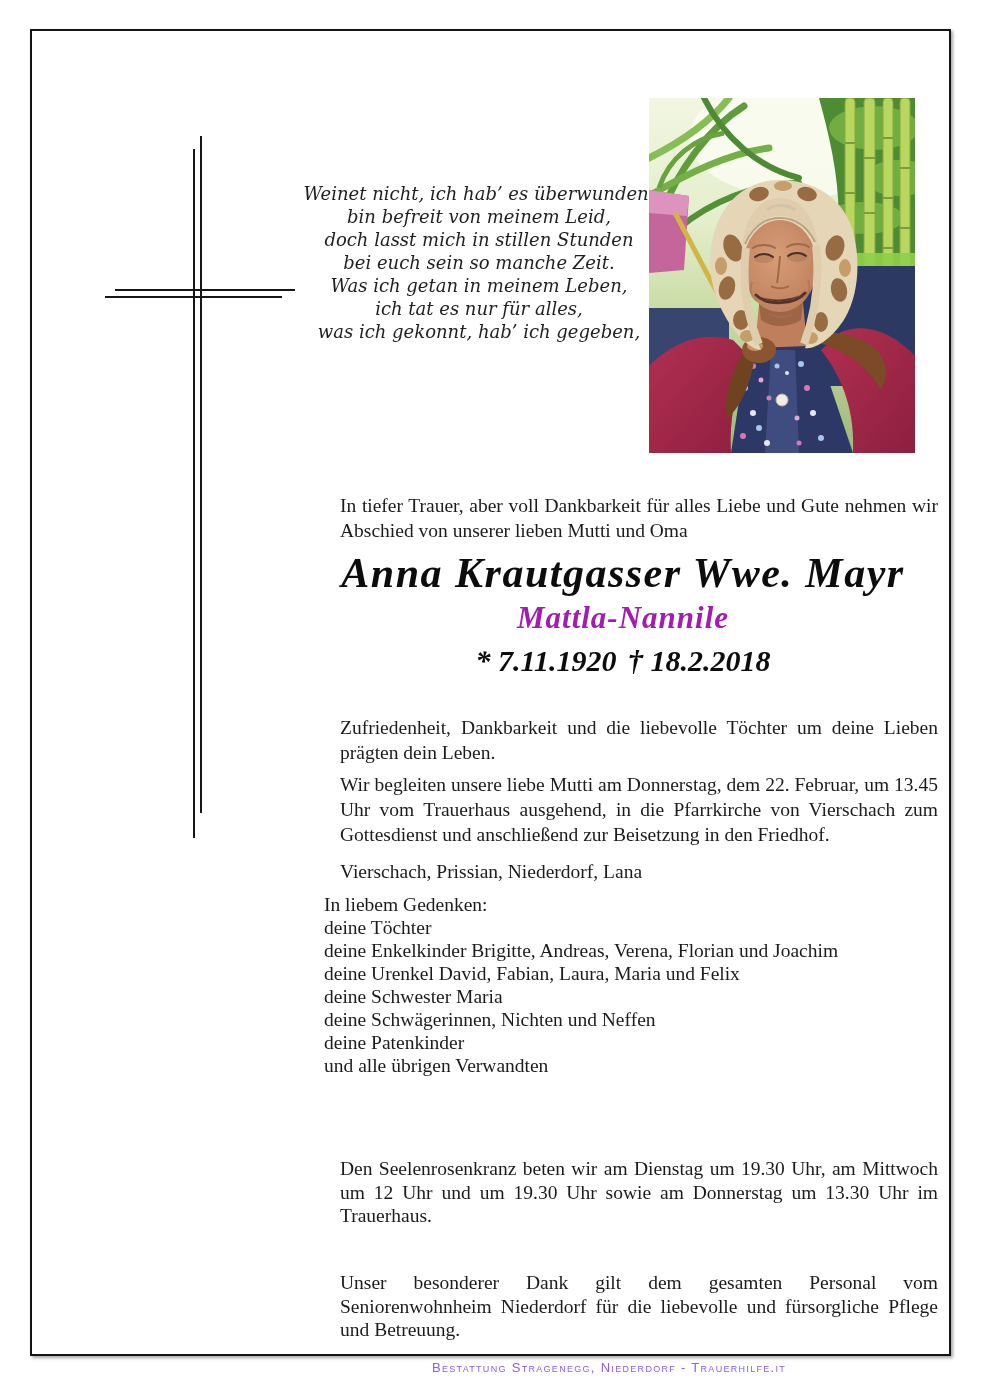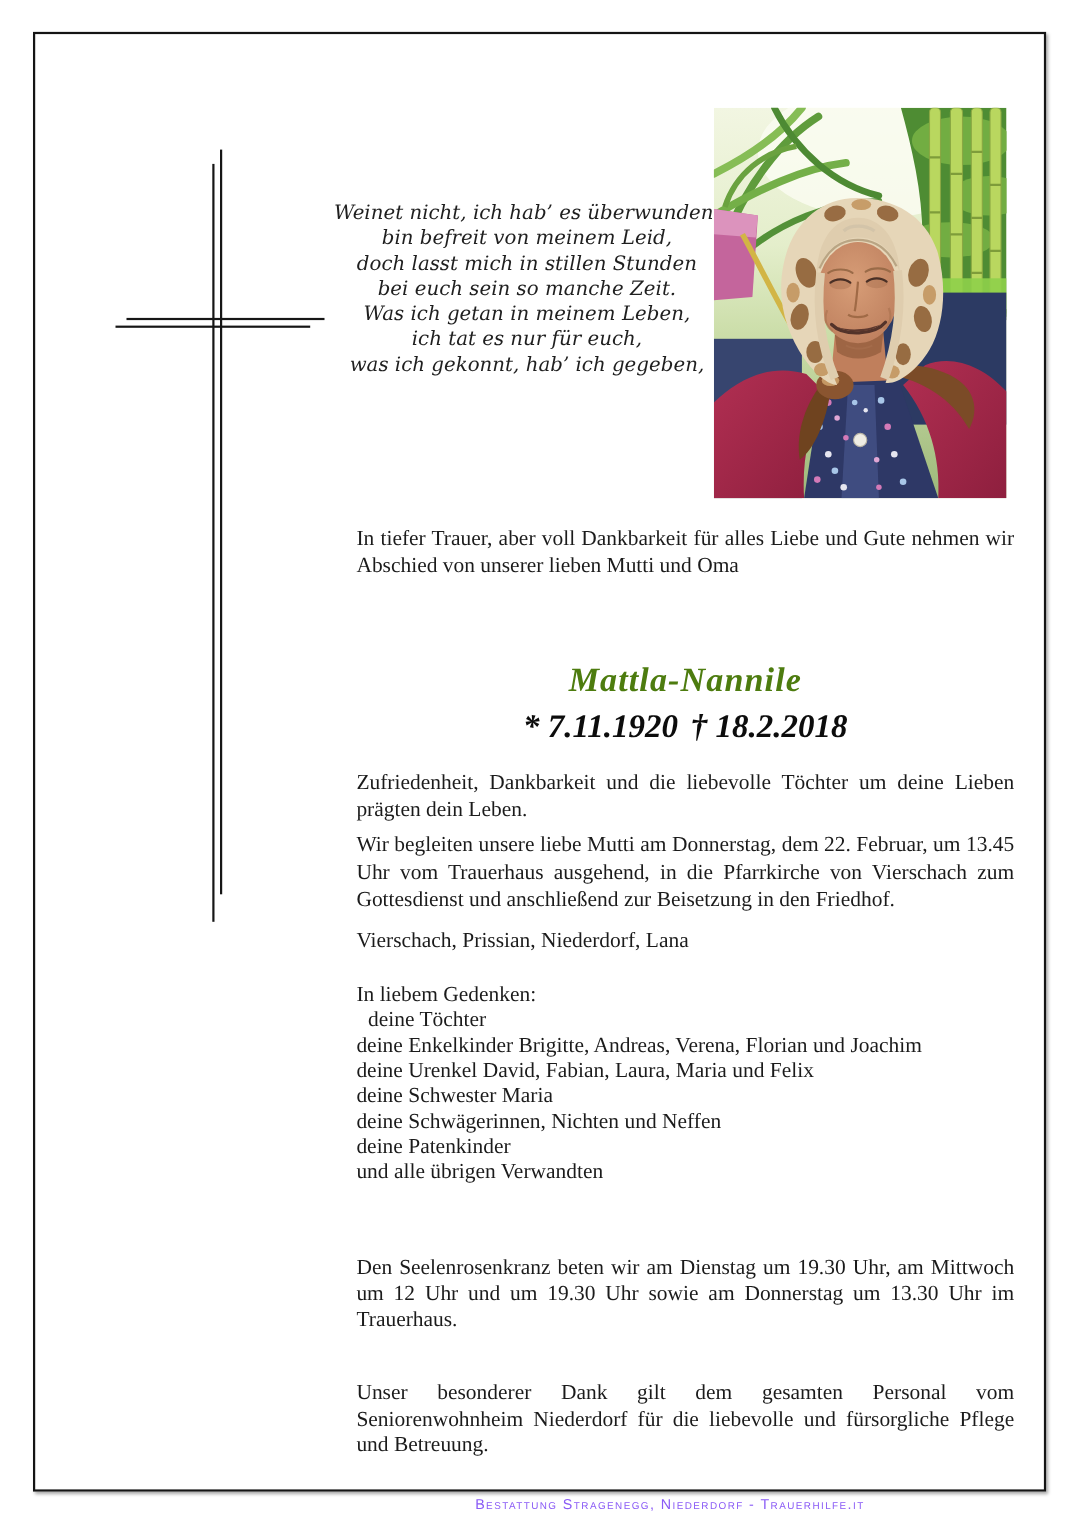--- a/index.html
+++ b/index.html
@@ -21,39 +21,39 @@
   .cross-h2 { left:73px;  top:265px; width:177px; height:2px; }
 
   .poem {
     position:absolute; left:249px; top:151px; width:396px;
     font-family:"DejaVu Serif", serif; font-style:italic;
     font-size:18px; line-height:23px; text-align:center; color:#1f1f1f;
   }
   .photo { position:absolute; left:617px; top:67px; width:266px; height:355px; }
 
   .col { position:absolute; left:292px; width:598px; }
-  .page p { margin:0; }
+  .page p { margin:16px; }
   .just { text-align:justify; hyphens:none; }
   .body-txt { font-size:19.5px; line-height:25px; }
 
   .intro   { top:446px; }
   .name    { top:517px; text-align:center; font-size:42px; line-height:50px;
              font-weight:bold; font-style:italic; letter-spacing:1.5px; color:#0c0c0c; white-space:nowrap; }
   .nick    { top:569px; text-align:center; font-size:31px; line-height:36px;
-             font-weight:bold; font-style:italic; letter-spacing:1px; color:#4d7c0f; }
+             font-weight:bold; font-style:italic; letter-spacing:1px; color:#a21caf; }
   .dates   { top:612px; text-align:center; font-size:30px; line-height:36px;
              font-weight:bold; font-style:italic; color:#0c0c0c; }
   .dates span { display:inline-block; }
   .dates .death { margin-left:4px; }
   .para-life    { top:668px; }
   .para-funeral { top:725px; }
   .places       { top:812px; font-size:19.5px; line-height:25px; }
   .family       { top:862px; font-size:19.5px; line-height:23px; }
   .fam-row      { display:flex; }
-  .fam-label    { width:118px; flex:0 0 118px;text-align:right; }
+  .fam-label    { width:118px; flex:0 0 118px; }
   .rosary { top:1110px; line-height:23.5px; }
   .thanks { top:1224px; line-height:23.5px; }
   .footer {
     position:absolute; left:292px; top:1329px; width:570px; text-align:center;
     font-family:"Liberation Sans", sans-serif; font-variant:small-caps;
     font-size:13px; letter-spacing:1.3px; color:#8b5cf6;
   }
 </style>
 </head>
 <body>
@@ -67,21 +67,21 @@
       <div class="cross-line cross-h1"></div>
       <div class="cross-line cross-h2"></div>
     </div>
 
     <div class="poem">
       <div>Weinet nicht, ich hab’ es überwunden,</div>
       <div>bin befreit von meinem Leid,</div>
       <div>doch lasst mich in stillen Stunden</div>
       <div>bei euch sein so manche Zeit.</div>
       <div>Was ich getan in meinem Leben,</div>
-      <div>ich tat es nur für euch,</div>
+      <div>ich tat es nur für alles,</div>
       <div>was ich gekonnt, hab’ ich gegeben,</div>
     </div>
 
     <div class="photo">
       <svg viewBox="0 0 266 355" width="266" height="355" preserveAspectRatio="none" xmlns="http://www.w3.org/2000/svg">
         <defs>
           <linearGradient id="g-bg" x1="0" y1="0" x2="0" y2="1">
             <stop offset="0" stop-color="#f2f6e2"></stop>
               <stop offset="0.35" stop-color="#e4eecb"></stop>
             <stop offset="0.6" stop-color="#c9dca6"></stop>
@@ -210,20 +210,21 @@
           <path d="M159,182 C162,190 160,197 154,201" stroke="#a9714f" stroke-width="2" opacity="0.6" fill="none"></path>
           <path d="M112,199 C122,205 142,205 151,197 C140,202 122,203 112,199 Z" fill="#5d382e"></path>
           <path d="M107,197 C118,208 146,207 156,195" stroke="#53332a" stroke-width="3" fill="none" stroke-linecap="round"></path>
           <path d="M120,216 C127,220 137,220 144,216" stroke="#a9714f" stroke-width="2" opacity="0.5" fill="none"></path>
         </g>
       </svg>
     </div>
 
     <p class="col intro body-txt just">In tiefer Trauer, aber voll Dankbarkeit für alles Liebe und Gute nehmen wir Abschied von unserer lieben Mutti und Oma</p>
 
+    <div class="col name">Anna Krautgasser Wwe. Mayr</div>
     <div class="col nick">Mattla-Nannile</div>
     <div class="col dates">
       <span class="birth">* 7.11.1920</span>
       <span class="death">† 18.2.2018</span>
     </div>
 
     <p class="col para-life body-txt just">Zufriedenheit, Dankbarkeit und die liebevolle Töchter um deine Lieben prägten dein Leben.</p>
     <p class="col para-funeral body-txt just">Wir begleiten unsere liebe Mutti am Donnerstag, dem 22. Februar, um 13.45 Uhr vom Trauerhaus ausgehend, in die Pfarrkirche von Vierschach zum Gottesdienst und anschließend zur Beisetzung in den Friedhof.</p>
     <p class="col places">Vierschach, Prissian, Niederdorf, Lana</p>
 

